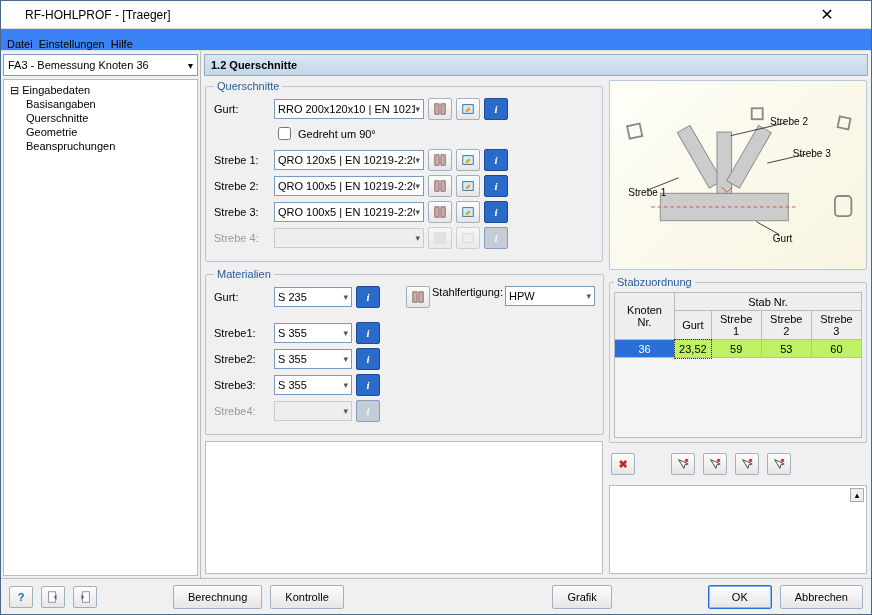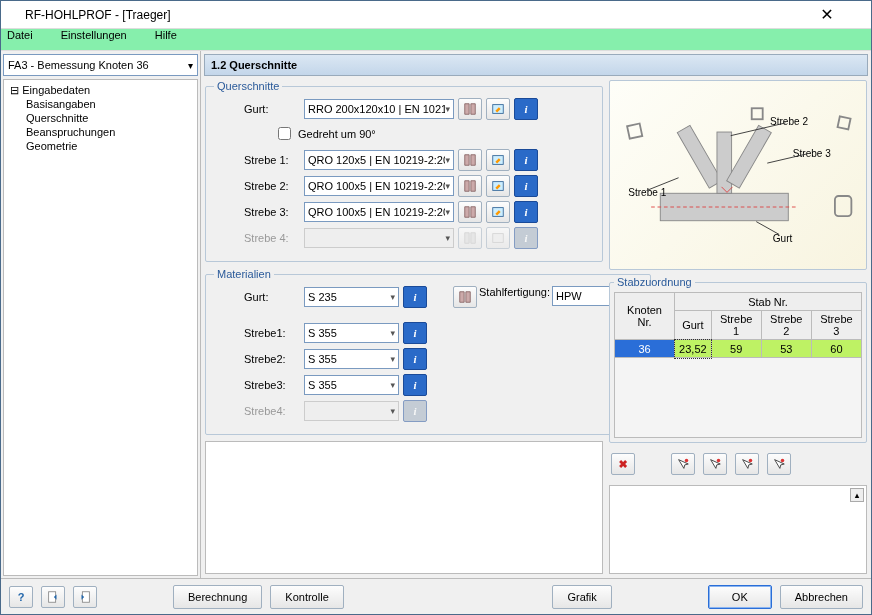--- a/index.html
+++ b/index.html
@@ -1,38 +1,38 @@
 <!DOCTYPE html>
 <html><head>
 <meta charset="utf-8">
 <style>
   * { box-sizing: border-box; font-family: "Segoe UI", Tahoma, sans-serif; font-size: 11px; }
   body { margin: 0; background: #fff; }
   .window { width: 872px; height: 615px; border: 1px solid #4a6a8a; display: flex; flex-direction: column; background: #f0f0f0; }
   .titlebar { height: 28px; background: #fff; display: flex; align-items: center; padding: 0 24px; border-bottom: 1px solid #ddd; }
   .titlebar-text { flex: 1; font-size: 12px; }
   .titlebar-close { width: 40px; text-align: center; font-size: 16px; cursor: pointer; }
-  .menubar { height: 22px; background: #86efac; display: flex; align-items: flex-start; padding: 0 6px; gap: 28px; border-bottom: 1px solid #ddd; }
+  .menubar { height: 22px; background: #3b82f6; display: flex; align-items: flex-end; padding: 0 6px; gap: 6px; border-bottom: 1px solid #ddd; }
   .menubar span { cursor: pointer; }
   .main { flex: 1; display: flex; overflow: hidden; }
   .sidebar { width: 200px; border-right: 1px solid #bbb; display: flex; flex-direction: column; background:#f0f0f0;}
   .fa-select { height: 22px; margin:3px 2px; border:1px solid #7a9ac0; background:#fff; display:flex; align-items:center; padding:0 4px; justify-content:space-between;}
   .fa-select .chev { font-size:10px;}
   .tree { flex:1; background:#fff; border:1px solid #bbb; margin:0 2px 2px 2px; padding:4px 2px;}
   .tree-root { padding-left:4px; }
   .tree-item { padding:1px 0 1px 20px; cursor:pointer;}
   .content { flex:1; display:flex; flex-direction: column; background:#f0f0f0;}
   .content-header { height:22px; background: linear-gradient(#dbe7f3,#c3d6ea); border:1px solid #9ab; margin:3px 3px 0 3px; padding:0 6px; display:flex; align-items:center; font-weight:bold;}
   .content-body { flex:1; display:flex; gap:6px; padding:4px;}
   .left-col { width:398px; display:flex; flex-direction:column; gap:6px;}
   .right-col { flex:1; display:flex; flex-direction:column; gap:6px;}
   fieldset.group { border:1px solid #b8c8d8; border-radius:2px; background:#f0f0f0; padding:6px 8px 8px 8px; margin:0;}
   fieldset.group > legend { color:#2a5a9a; padding:0 3px;}
   .row { display:flex; align-items:center; gap:4px; margin-bottom:4px;}
-  .lbl { width:56px;margin-left:30px;}
+  .lbl { width:56px;}
   .lbl.disabled { color:#999;}
   .combo { flex:1; height:20px; border:1px solid #7a9ac0; background:#fff; display:flex; align-items:center; padding:0 3px; justify-content:space-between; min-width:0;}
   .combo.disabled { background:#eee; color:#aaa; border-color:#ccc;}
   .combo .chev { font-size:9px; color:#555;}
   .combo .txt { white-space:nowrap; overflow:hidden; text-overflow:clip; }
   .ibtn { width:24px; height:22px; border:1px solid #a0b0c0; background:linear-gradient(#fdfdfd,#e6e6e6); display:flex; align-items:center; justify-content:center; cursor:pointer; border-radius:2px;}
   .ibtn.disabled { opacity:0.5; cursor:default;}
   .ibtn svg { width:14px; height:14px;}
   .ibtn.info { background:#2a6ac8; border-color:#1a4a98; }
   .ibtn.info span { color:#fff; font-weight:bold; font-style:italic; font-family:Georgia,serif;}
@@ -44,21 +44,21 @@
   table.stab { border-collapse:collapse; width:100%; background:#bef264;}
   table.stab th, table.stab td { border:1px solid #bbb; padding:2px 4px; text-align:center; height:18px;}
   table.stab th { background:#eee; font-weight:normal;}
   td.selrow { background:#2a6ed8; color:#fff;}
   .stab-empty { height:80px; background:#f4f4f4; border:1px solid #bbb; border-top:none;}
   .toolbar-stab { display:flex; gap:8px; padding:4px 2px;}
   .bigarea { flex:1; border:1px solid #bbb; background:#fff; margin-top:0;}
   .bottom { height:36px; border-top:1px solid #bbb; display:flex; align-items:center; padding:0 8px; gap:8px; background:#f0f0f0;}
   .btn { height:24px; padding:0 14px; border:1px solid #a0b0c0; background:linear-gradient(#fdfdfd,#e6e6e6); border-radius:2px; cursor:pointer; display:flex; align-items:center; justify-content:center;}
   .btn.primary { border:1px solid #2a6ed8; box-shadow:0 0 0 1px #8ab4f0 inset;}
-  .mat-combo { width:95px; }
+  .mat-combo { width:78px; }
   .spacer { flex:1;}
   .steel-col { display:flex; flex-direction:row; gap:2px; margin-left:18px;}
 </style>
 </head>
 <body>
 
 <div class="window">
 
   <div class="titlebar">
     <span class="titlebar-text">RF-HOHLPROF - [Traeger]</span>
@@ -74,22 +74,22 @@
   <div class="main">
     <div class="sidebar">
       <div class="fa-select">
         <span>FA3 - Bemessung Knoten 36</span>
         <span class="chev">▾</span>
       </div>
       <div class="tree">
         <div class="tree-root">⊟ <span>Eingabedaten</span></div>
         <div class="tree-item">Basisangaben</div>
         <div class="tree-item">Querschnitte</div>
+        <div class="tree-item">Geometrie</div>
         <div class="tree-item">Beanspruchungen</div>
-        <div class="tree-item">Geometrie</div>
       </div>
     </div>
 
     <div class="content">
       <div class="content-header">1.2 Querschnitte</div>
       <div class="content-body">
         <div class="left-col">
 
           <fieldset class="group">
             <legend>Querschnitte</legend>

